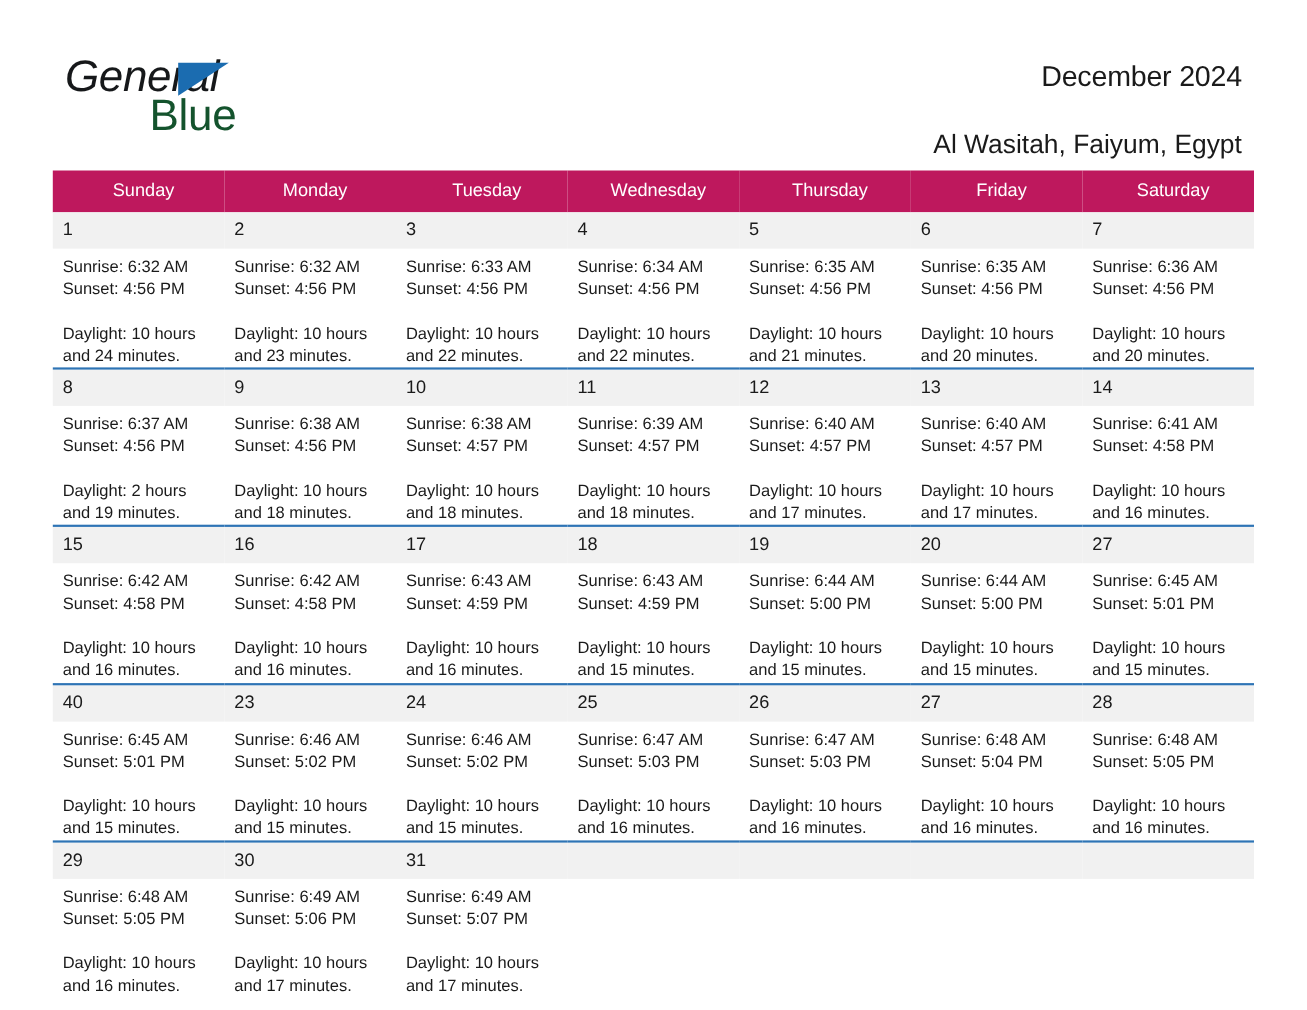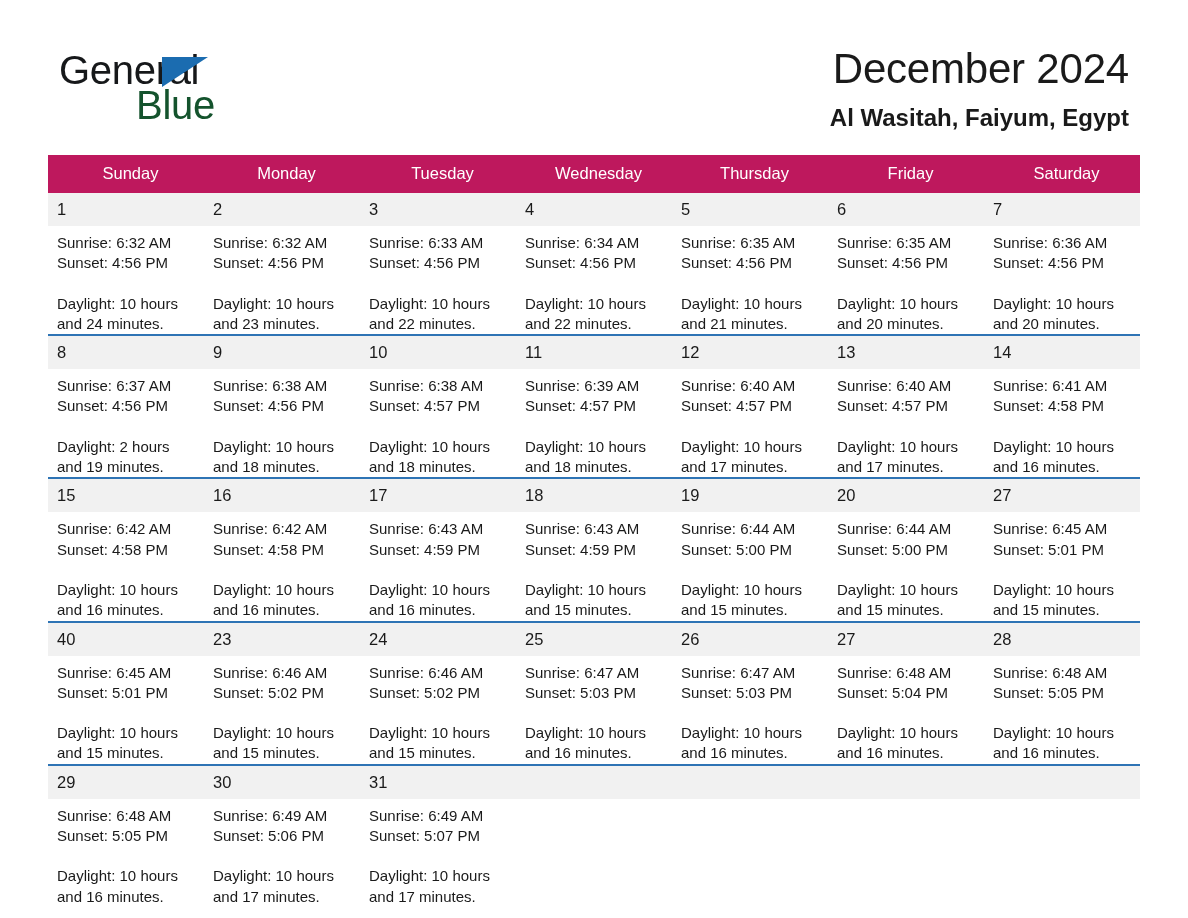--- a/index.html
+++ b/index.html
@@ -35,20 +35,21 @@
     height: 80px;
   }
   .brand-general {
     position: absolute;
     left: 0;
     top: 0;
     font-size: 40px;
     line-height: 44px;
     color: #16181a;
     letter-spacing: -0.3px;
+    font-style: italic;
   }
   .brand-triangle {
     position: absolute;
     left: 103px;
     top: 9px;
     width: 0;
     height: 0;
     border-left: 46px solid #1b6cb0;
     border-bottom: 30px solid transparent;
   }
@@ -61,33 +62,33 @@
     color: #14532d;
     letter-spacing: -0.3px;
   }
   .title-block {
     position: absolute;
     right: 11px;
     top: 44px;
     text-align: right;
   }
   .cal-title {
-    font-size: 42px;
+    font-size: 26px;
     line-height: 50px;
     font-weight: normal;
     color: #1a1a1a;
     margin: 0;
     letter-spacing: -0.2px;
   }
   .cal-subtitle {
     font-size: 24px;
     line-height: 32px;
     color: #1a1a1a;
-    margin: 8px 0 0 0;
-    font-weight: bold;
+    margin: 22px 0 0 0;
+    font-weight: normal;
   }
 
   
   .calendar {
     width: 1092px;
     border-collapse: collapse;
     table-layout: fixed;
   }
   .calendar th {
     background: #be185d;

